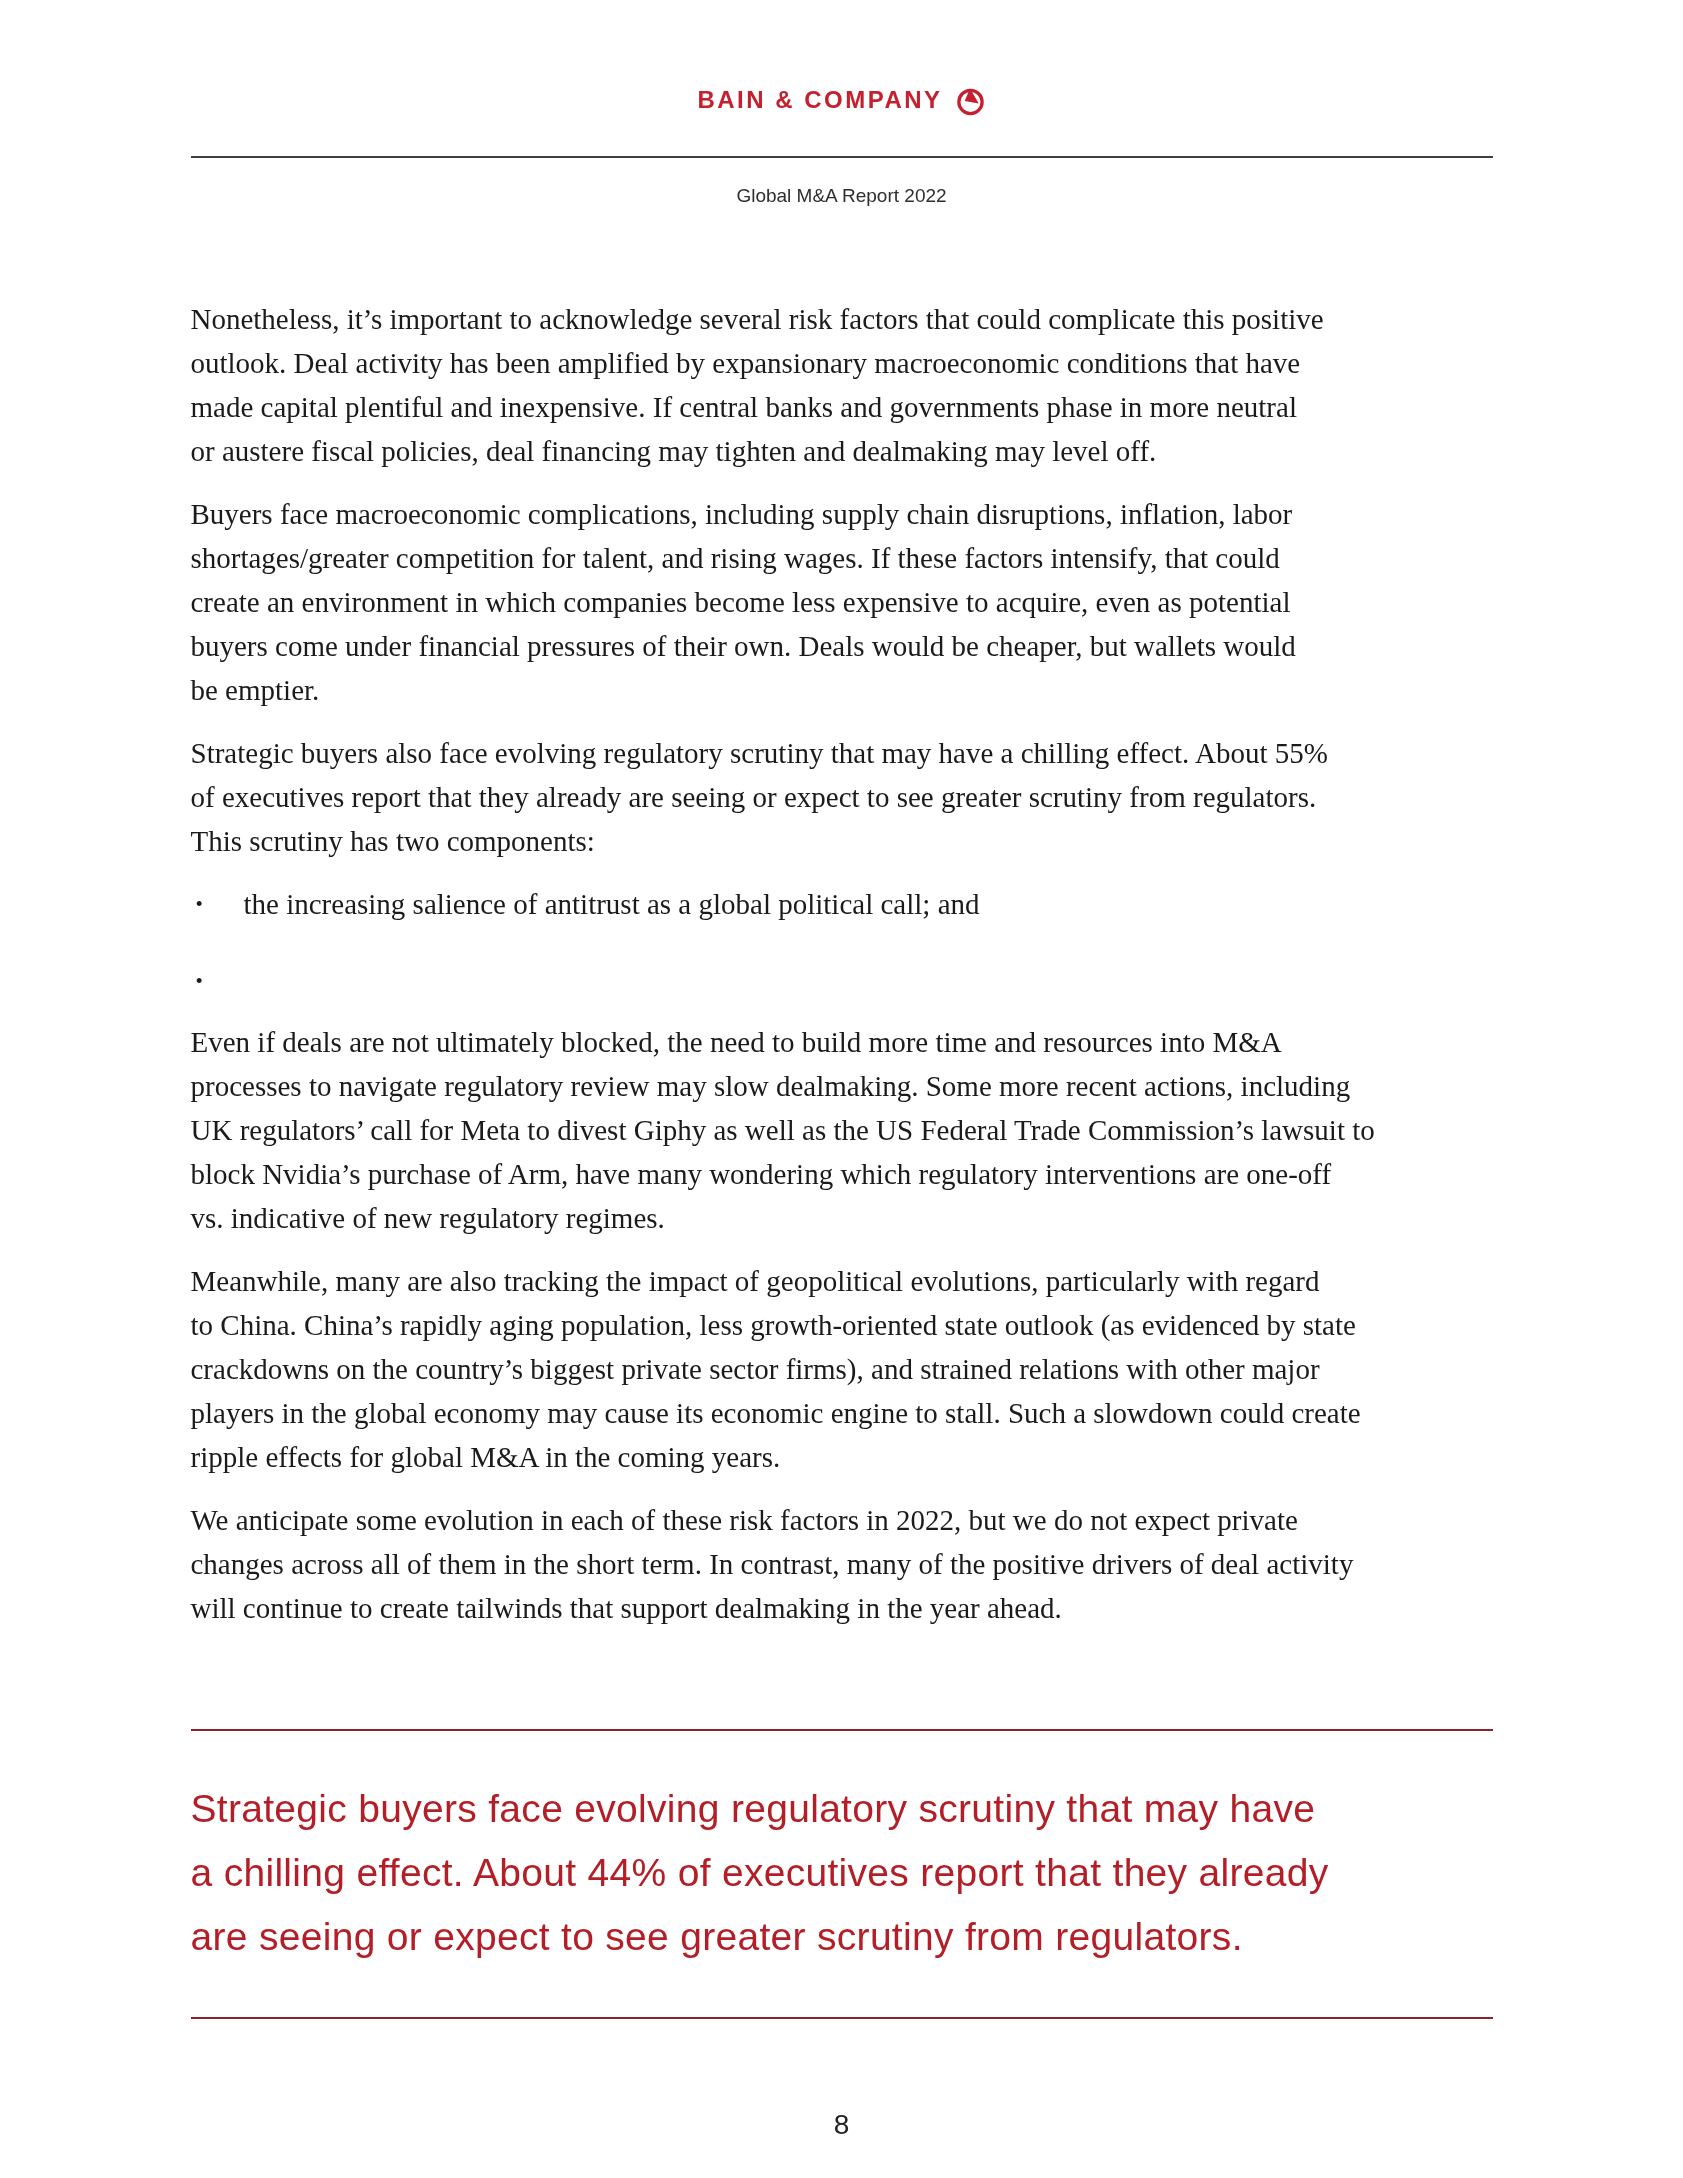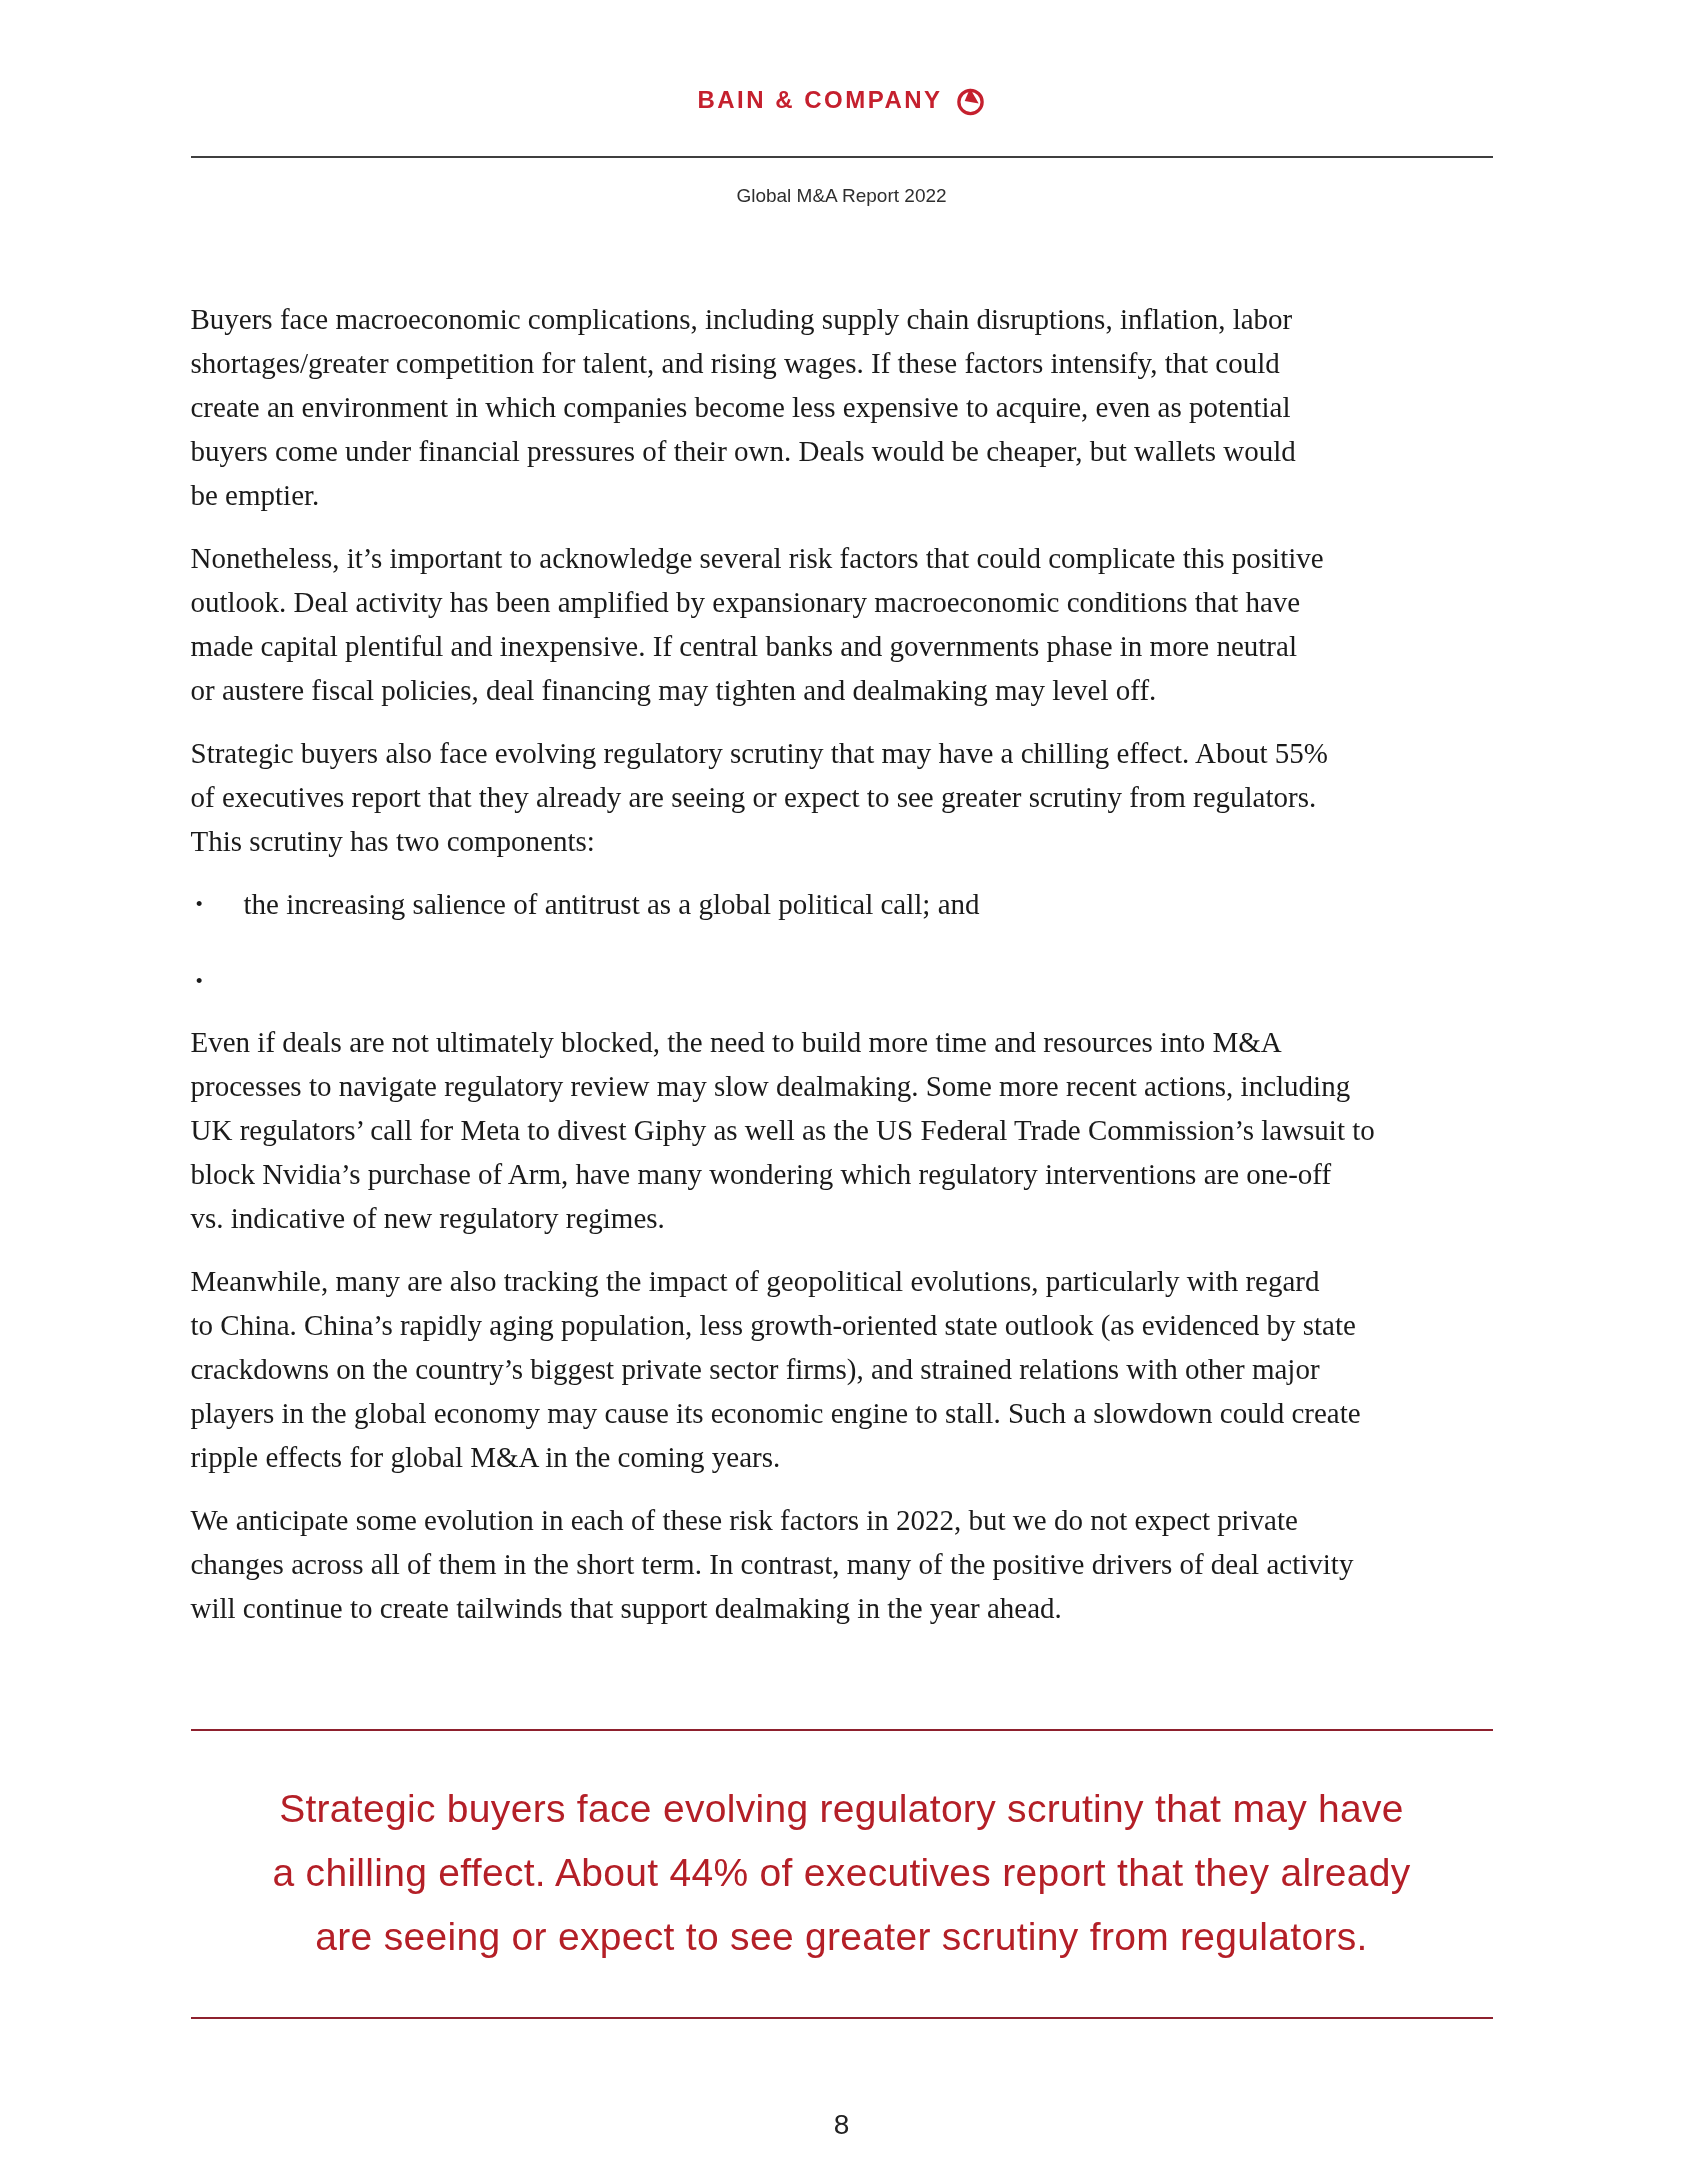--- a/index.html
+++ b/index.html
@@ -78,21 +78,20 @@
   .rule-red.bottom { margin-top: 48px; }
   .quote-text {
     margin: 46px 0 0 0;
     font-family: "Liberation Sans", sans-serif;
     font-weight: 300;
     font-size: 39px;
     line-height: 64px;
     color: #b41f27;
     white-space: pre-line;
     letter-spacing: 0.3px;
-    text-align: center;
   }
   
   .footer {
     margin-top: 91px;
     text-align: center;
     font-family: "Liberation Sans", sans-serif;
     font-size: 28px;
     line-height: 30px;
     color: #222222;
   }
@@ -110,29 +109,29 @@
           <circle cx="16" cy="17.5" r="12" fill="none" stroke="#c5202e" stroke-width="3.4"></circle>
           <polygon points="15.5,3.5 24.5,19 10,16.5" fill="#c5202e"></polygon>
         </svg>
       </span>
     </div>
     <hr class="rule rule-gray">
     <div class="doc-title">Global M&amp;A Report 2022</div>
   </header>
 
   <main class="content">
+    <p class="bodypara">Nonetheless, it’s important to acknowledge several risk factors that could complicate this positive
+outlook. Deal activity has been amplified by expansionary macroeconomic conditions that have
+made capital plentiful and inexpensive. If central banks and governments phase in more neutral
+or austere fiscal policies, deal financing may tighten and dealmaking may level off.</p>
     <p class="bodypara">Buyers face macroeconomic complications, including supply chain disruptions, inflation, labor
 shortages/greater competition for talent, and rising wages. If these factors intensify, that could
 create an environment in which companies become less expensive to acquire, even as potential
 buyers come under financial pressures of their own. Deals would be cheaper, but wallets would
 be emptier.</p>
-    <p class="bodypara">Nonetheless, it’s important to acknowledge several risk factors that could complicate this positive
-outlook. Deal activity has been amplified by expansionary macroeconomic conditions that have
-made capital plentiful and inexpensive. If central banks and governments phase in more neutral
-or austere fiscal policies, deal financing may tighten and dealmaking may level off.</p>
     <p class="bodypara">Strategic buyers also face evolving regulatory scrutiny that may have a chilling effect. About 55%
 of executives report that they already are seeing or expect to see greater scrutiny from regulators.
 This scrutiny has two components:</p>
 
     <ul class="bullets">
       <li>
         <span class="dot">•</span>
         <span>the increasing salience of antitrust as a global political call; and</span>
       </li>
       <li>

